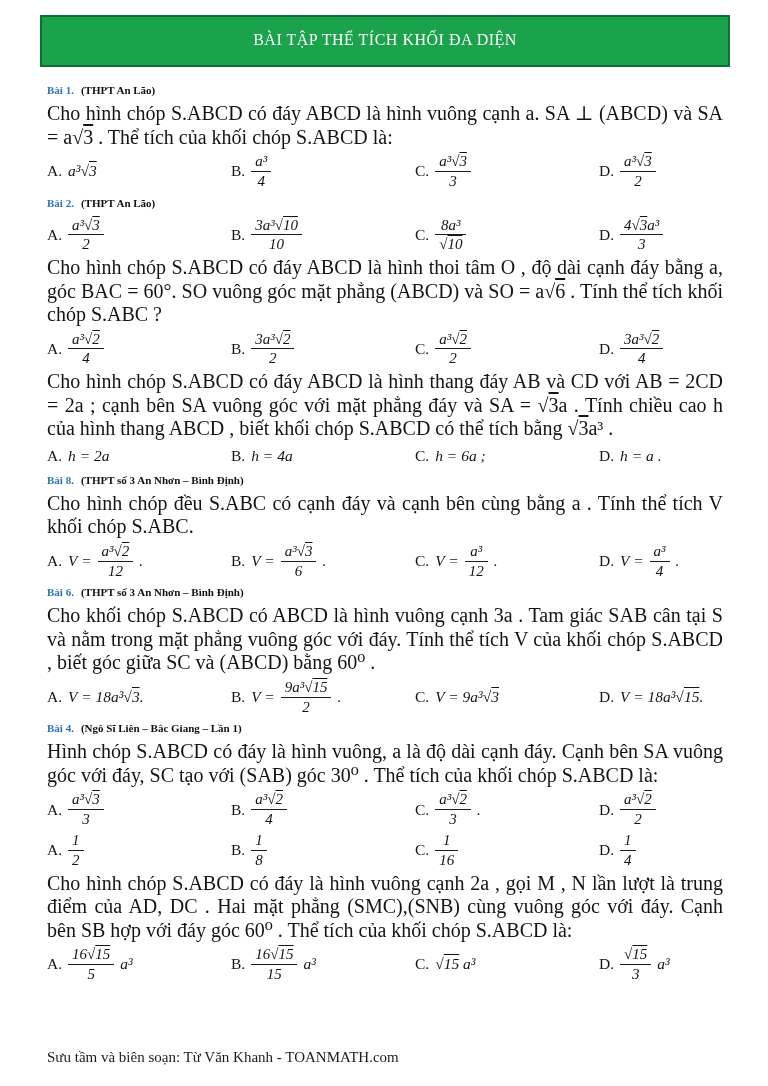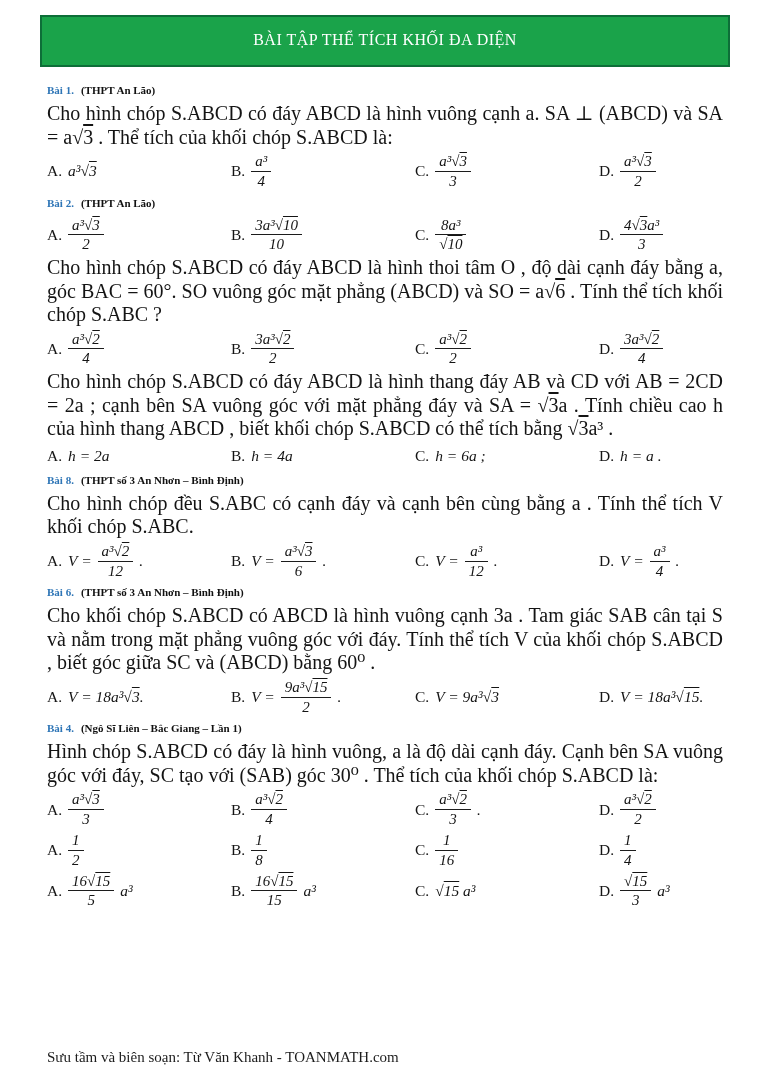--- a/index.html
+++ b/index.html
@@ -323,20 +323,21 @@
           <span class="clabel">D.</span>
           <span class="frac">
             <span class="num math mi">1</span>
             <span class="den math mi">4</span>
           </span>
         </div>
       </div>
   </div>
 
   <div class="problem">
+    <p class="pbody math">Cho hình chóp S.ABCD có đáy là hình vuông cạnh 2a , gọi M , N lần lượt là trung điểm của AD, DC . Hai mặt phẳng (SMC),(SNB) cùng vuông góc với đáy. Cạnh bên SB hợp với đáy góc 60⁰ . Thể tích của khối chóp S.ABCD là:</p>
     <div class="choices">
         <div class="choice">
           <span class="clabel">A.</span>
           <span class="frac">
             <span class="num math mi">16√<span class="ov">15</span></span>
             <span class="den math mi">5</span>
           </span>
           <span class="math mi">a³</span>
         </div>
         <div class="choice">

